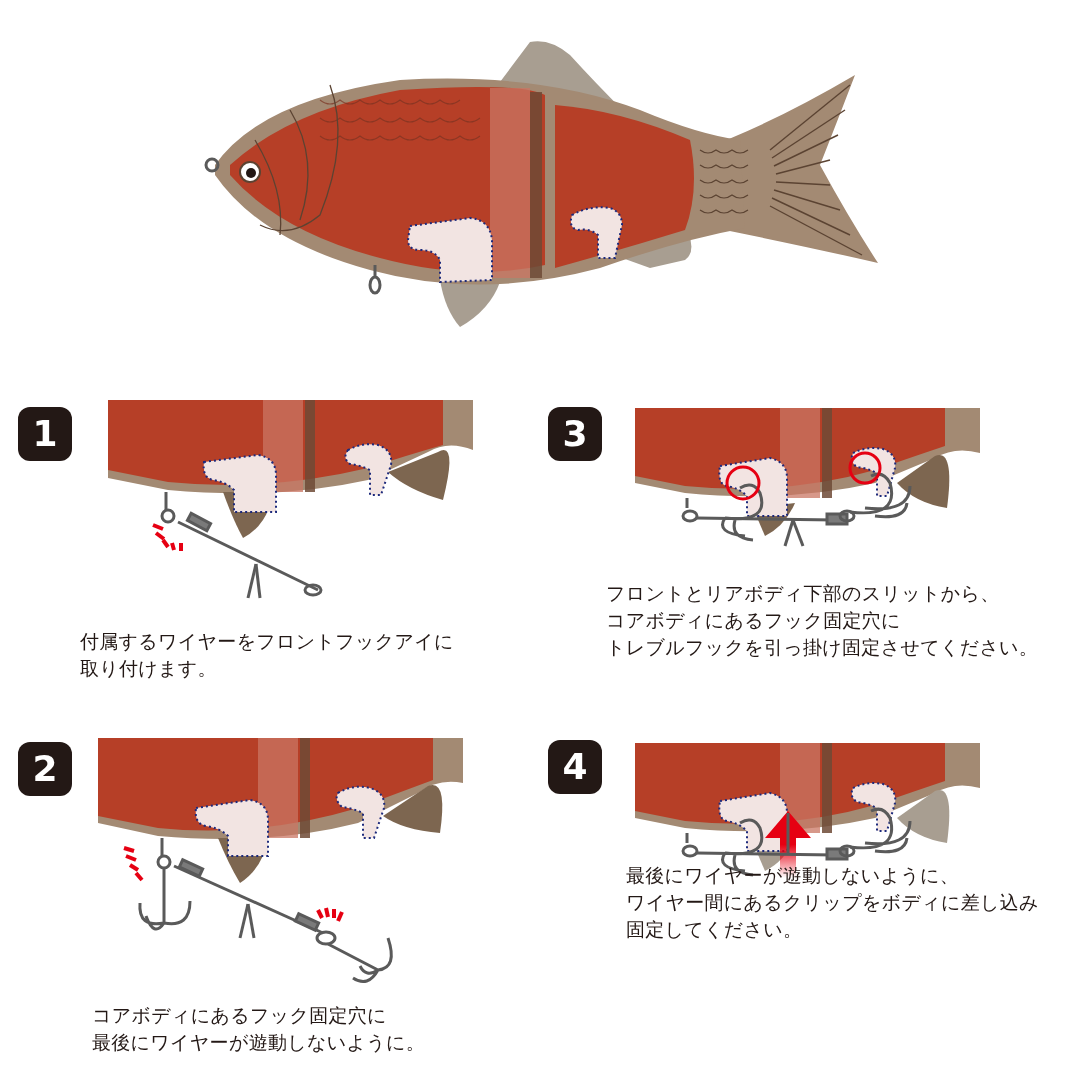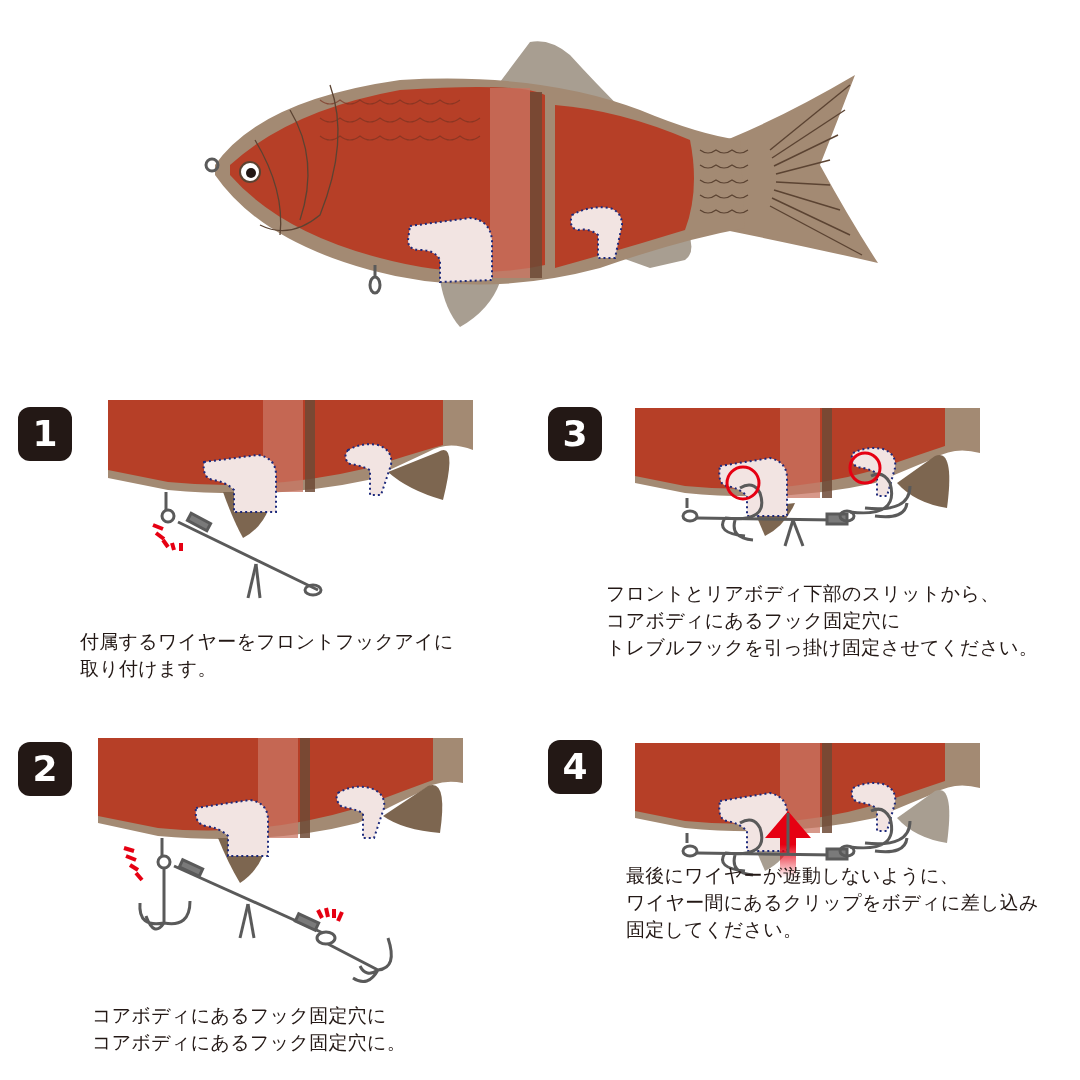--- a/index.html
+++ b/index.html
@@ -133,21 +133,21 @@
       <line x1="28" y1="118" x2="38" y2="122"></line>
     <line x1="32" y1="127" x2="40" y2="132"></line>
       <line x1="38" y1="135" x2="44" y2="142"></line>
     <line x1="220" y1="172" x2="224" y2="180"></line>
       <line x1="228" y1="170" x2="230" y2="179"></line>
     <line x1="236" y1="171" x2="236" y2="180"></line>
       <line x1="244" y1="174" x2="240" y2="183"></line>
   </g>
 </svg>
 <div class="caption" style="left:92px;top:1002px;"><span>コアボディにあるフック固定穴に</span>
-<span>コアボディにあるフック固定穴に。</span></div>
+<span>最後にワイヤーが遊動しないように。</span></div>
 
 <div class="badge" style="left:548px;top:407px;">3</div>
 <svg width="350" height="150" style="left:635px;top:408px;">
   <path d="M0,0 L345,0 L345,45 Q320,38 300,50 L240,75 Q150,95 50,85 L0,75 Z" fill="#a38a73"></path>
   <path d="M0,0 L310,0 L310,38 Q280,48 240,62 Q150,88 50,78 L0,68 Z" fill="#b63f27"></path>
   <rect x="145" y="0" width="40" height="90" fill="#c97563" opacity="0.75"></rect>
   <rect x="187" y="0" width="10" height="90" fill="#6e4a36" opacity="0.85"></rect>
   <path d="M300,48 Q320,40 312,100 Q280,95 262,75 Z" fill="#7d6650"></path>
   <path d="M118,100 L160,95 Q150,118 130,128 Z" fill="#7d6650"></path>
   <path d="M85,58 L135,50 Q152,54 152,70 L152,108 L112,108 L112,88 Q104,80 92,78 Q82,76 85,58 Z" fill="#f2e4e2" stroke="#1d2a7c" stroke-width="2" stroke-dasharray="2,3"></path>

